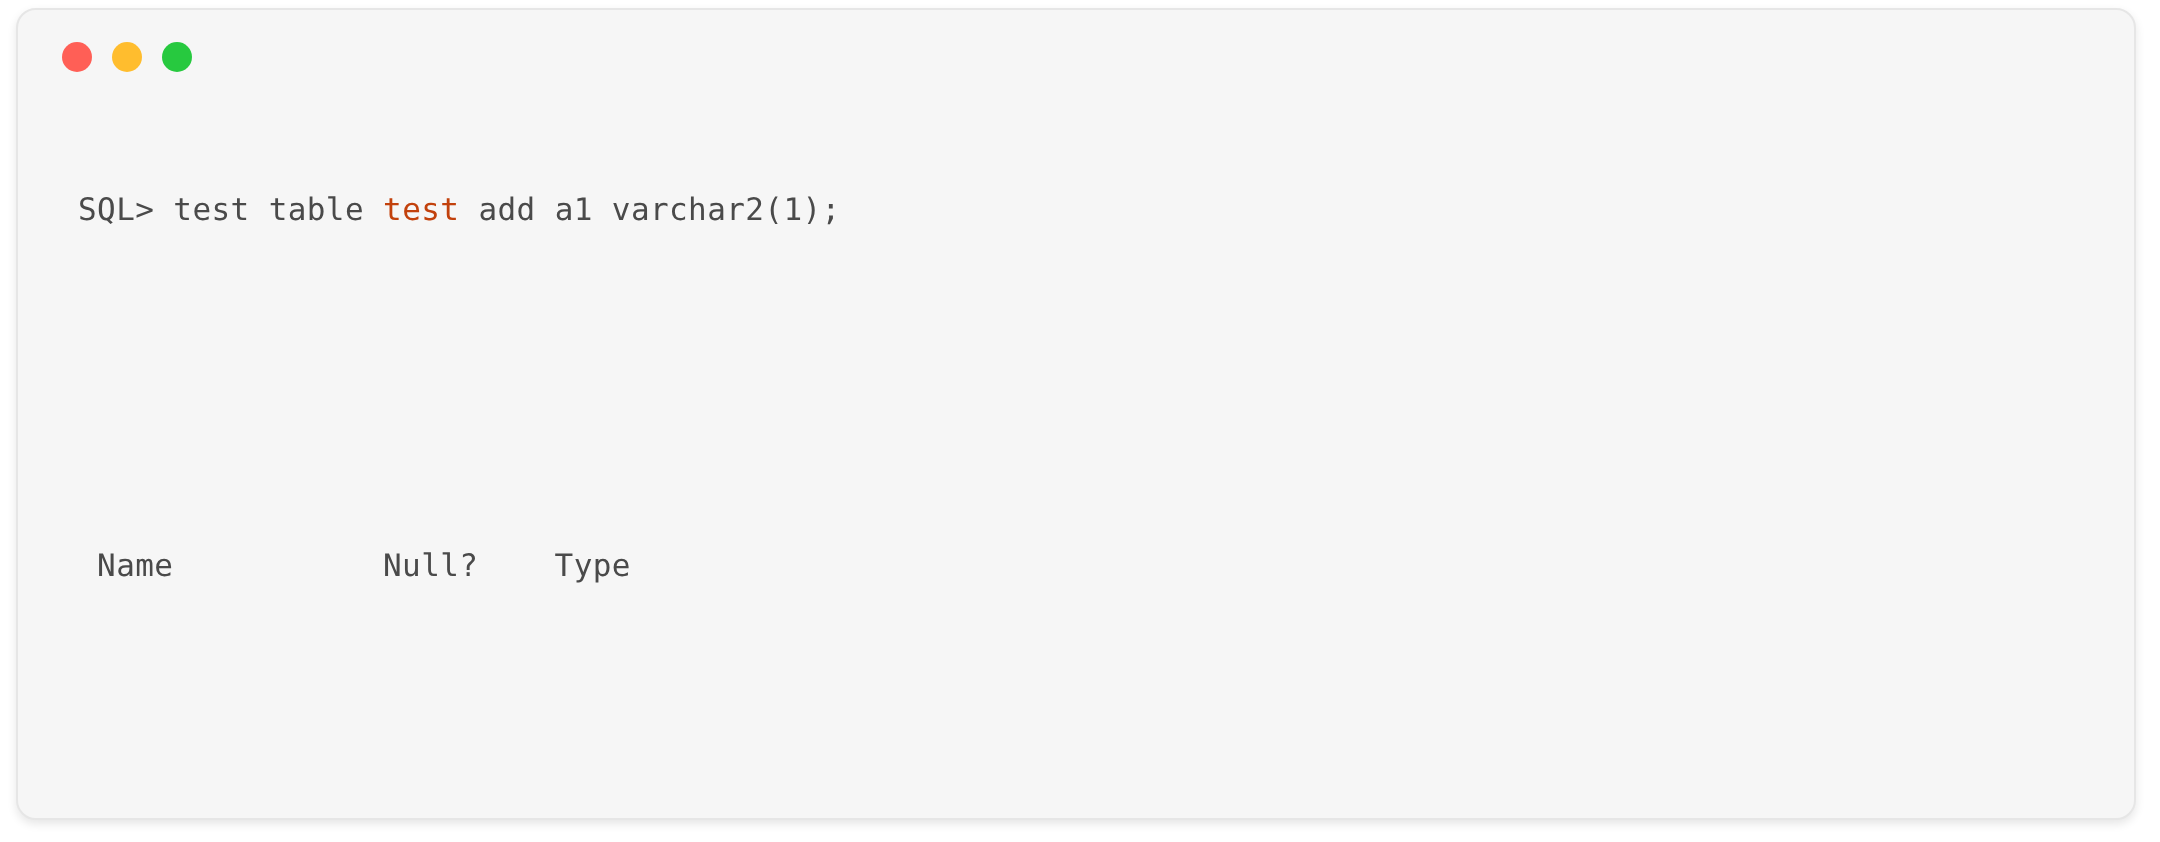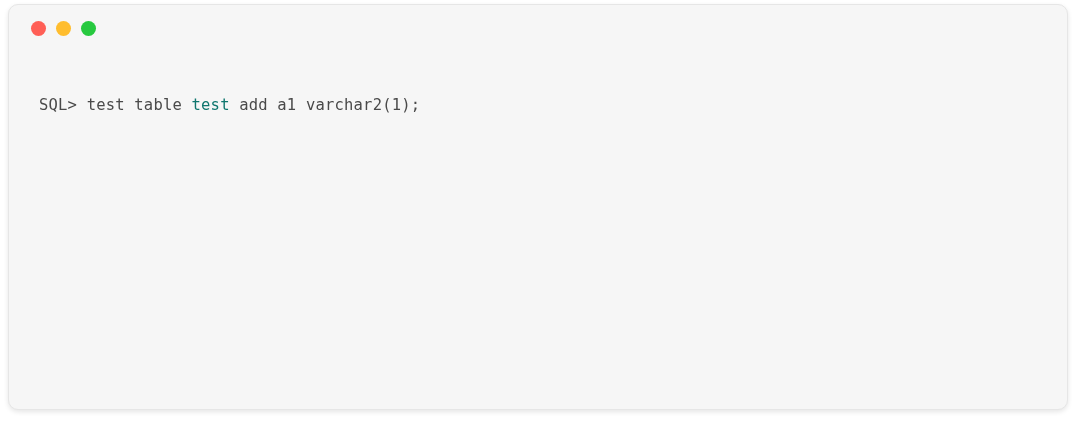--- a/index.html
+++ b/index.html
@@ -72,21 +72,21 @@
 
   .line {
     height: 35px;
     display: block;
     white-space: pre;
   }
 
   .line-blank { height: 35px; display: block; }
 
   .tok-ident {
-    color: #0f766e;
+    color: #c2410c;
   }
 </style>
 </head>
 <body>
 
 <div class="page">
 
   <div class="terminal-window">
 
     <div class="titlebar">
@@ -95,20 +95,21 @@
       <span class="dot" style="background:#27c93f;"></span>
     </div>
 
     <div class="console">
 
       <div class="line"><span>SQL&gt; </span><span>test table </span><span class="tok-ident">test</span><span> add a1 varchar2(1);</span></div>
 
       <div class="line-blank"></div>
 
 
+      <div class="line"> Name           Null?    Type</div>
 
       
 
       
       
       
 
     </div>
   </div>
 </div>

